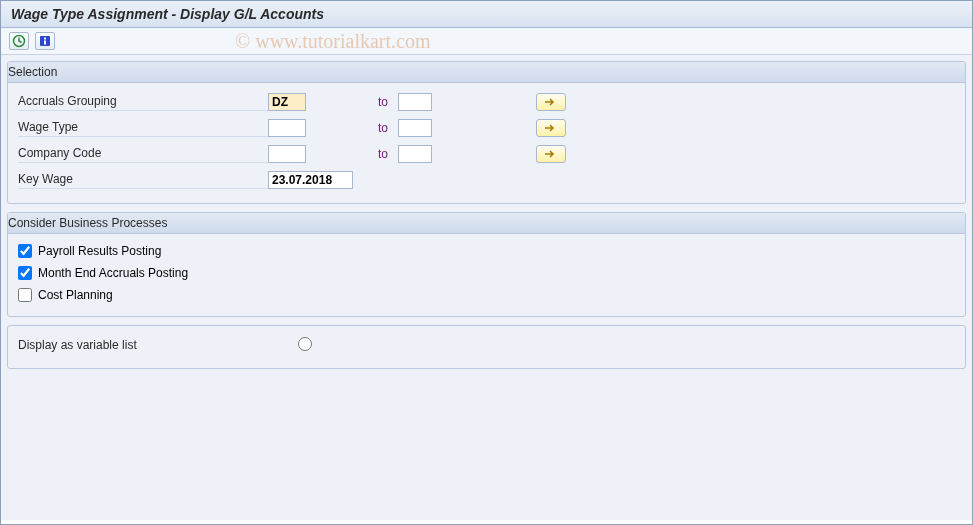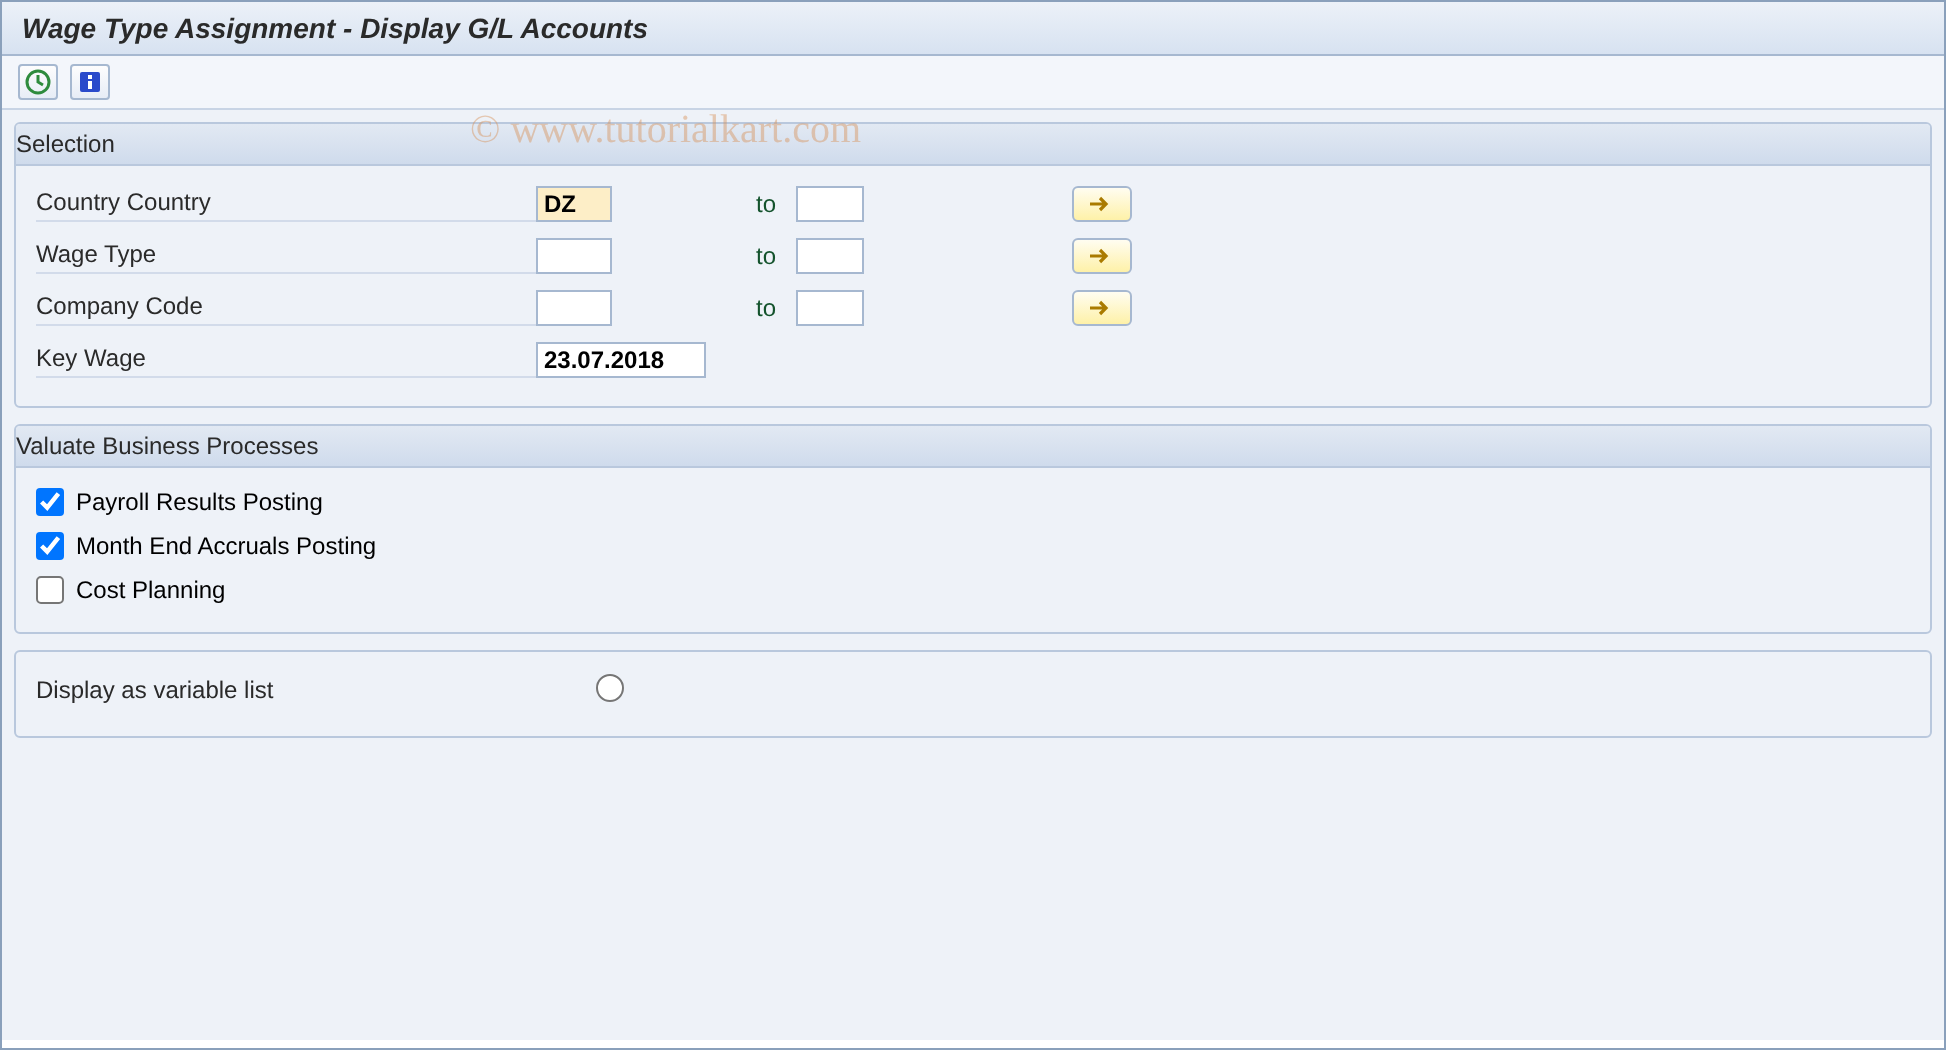--- a/index.html
+++ b/index.html
@@ -89,21 +89,21 @@
   .inp-md { width: 85px; }
   .inp-sm2 { width: 34px; }
   .inp-highlight { background:#fdeec7; border-color:#a6b8d0; }
   .to-cell {
     width: 150px;
     padding-left: 72px;
     display:flex;
     align-items:center;
     gap:10px;
   }
-  .to-text { color:#14532d; }
+  .to-text { color:#701a75; }
   .range-btn-cell {
     padding-left: 80px;
   }
   .range-btn {
     width: 30px;
     height: 18px;
     border: 1px solid #a6b8d0;
     border-radius: 3px;
     background: linear-gradient(#fffdf1,#fef1a8);
     display:flex;
@@ -126,21 +126,20 @@
   }
   .watermark {
     position: absolute;
     top: 30px;
     left: 235px;
     font-size: 20px;
     color: rgba(215,147,91,0.45);
     font-weight: normal;
     pointer-events:none;
     font-family: "Times New Roman", serif;
-    margin-top: 24px;
   }
 </style>
 </head>
 <body>
 
 <div class="title-bar">Wage Type Assignment - Display G/L Accounts</div>
 
 <div class="toolbar">
   <div class="tb-btn">
     <svg width="14" height="14">
@@ -158,21 +157,21 @@
 </div>
 
 <div class="watermark">© www.tutorialkart.com</div>
 
 <div class="content">
 
   <div class="groupbox">
     <div class="grouptitle">Selection</div>
     <div class="groupbody">
       <div class="row">
-        <div class="lbl lbl-divider">Country Country</div>
+        <div class="lbl lbl-divider">Accruals Grouping</div>
         <input class="inp inp-sm inp-highlight" value="DZ" style="">
         <div class="to-cell">
           <span class="to-text">to</span>
           <input class="inp inp-sm2" value="" style="">
         </div>
         <div class="range-btn-cell">
           <div class="range-btn">
             <svg width="14" height="10">
                 <path d="M1 5 H9 M6 2 L9 5 L6 8" stroke="#aa7b00" stroke-width="1.6" fill="none"></path>
               </svg>
@@ -210,21 +209,21 @@
         </div>
       </div>
       <div class="row">
         <div class="lbl lbl-divider">Key Wage</div>
         <input class="inp inp-md" value="23.07.2018" style="">
       </div>
     </div>
   </div>
 
   <div class="groupbox">
-    <div class="grouptitle">Valuate Business Processes</div>
+    <div class="grouptitle">Consider Business Processes</div>
     <div class="groupbody">
       <div class="chk-row">
         <input type="checkbox" checked="" style="">
         <span>Payroll Results Posting</span>
       </div>
       <div class="chk-row">
         <input type="checkbox" checked="" style="">
         <span>Month End Accruals Posting</span>
       </div>
       <div class="chk-row">

